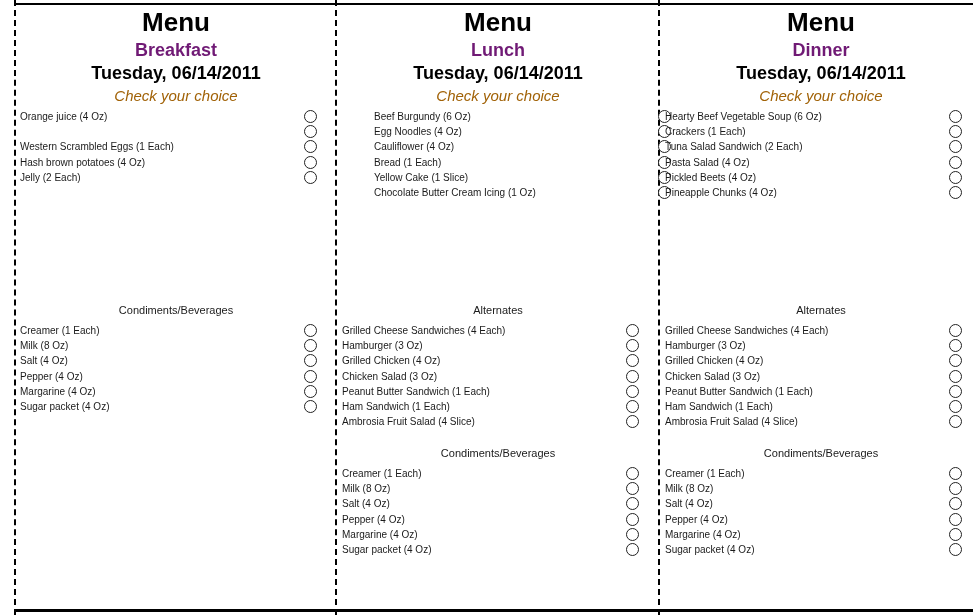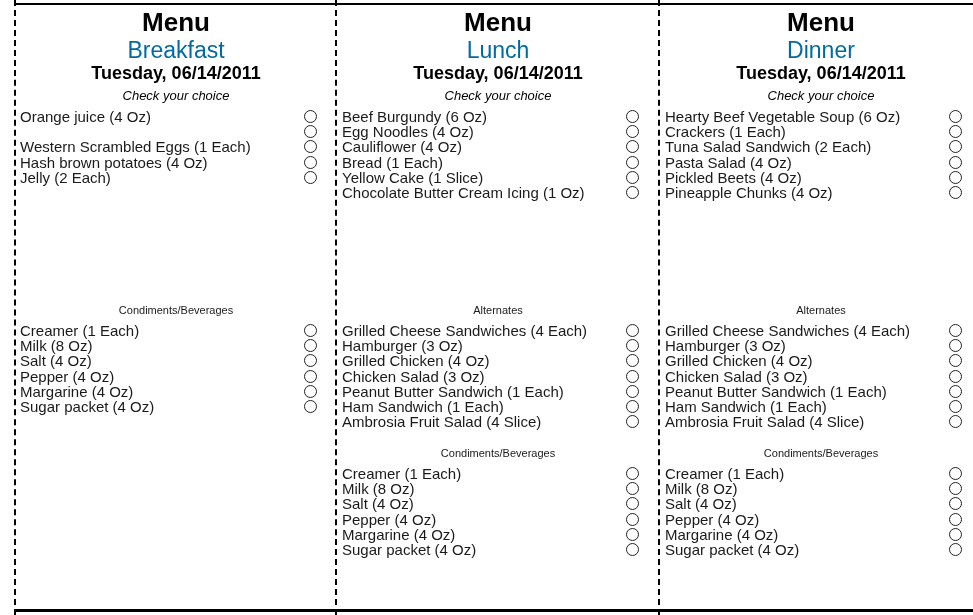--- a/index.html
+++ b/index.html
@@ -59,53 +59,53 @@
       top: 2px;
       font-size: 26px;
       font-weight: bold;
       line-height: 30px;
       color: #000;
     }
     .title-meal {
       position: absolute;
       left: 0; right: 0;
       top: 34px;
-      font-size: 23px;
-      font-weight: normal;
+      font-size: 18px;
+      font-weight: bold;
       line-height: 22px;
-      color: #0369a1;
+      color: #701a75;
     }
     .title-date {
       position: absolute;
       left: 0; right: 0;
       top: 57px;
       font-size: 18px;
       font-weight: bold;
       line-height: 22px;
       color: #000;
     }
     .check-label {
       position: absolute;
       left: 0; right: 0;
       top: 83px;
-      font-size: 13px;
+      font-size: 15px;
       font-style: italic;
       line-height: 16px;
-      color: #000000;
+      color: #a16207;
     }
     .list {
       position: absolute;
       left: 5px;
       right: 0;
     }
     .row {
       position: relative;
       height: 15.2px;
       line-height: 15.2px;
-      font-size: 15px;
+      font-size: 10px;
       white-space: nowrap;
       color: #1a1a1a;
     }
     .row .label {
       position: absolute;
       left: 0;
       top: 0;
     }
     .row .radio {
       position: absolute;
@@ -195,21 +195,21 @@
       </div>
   </div>
 
   <div class="col col-1" id="col1">
     <div class="header">
       <div class="title-menu">Menu</div>
       <div class="title-meal">Lunch</div>
       <div class="title-date">Tuesday, 06/14/2011</div>
       <div class="check-label">Check your choice</div>
     </div>
-    <div class="list" style="top:104px;">
+    <div class="list" style="top:104px;margin-left:32px;">
         <div class="row">
           <span class="label">Beef Burgundy (6 Oz)</span>
           <span class="radio"></span>
         </div>
         <div class="row">
           <span class="label">Egg Noodles (4 Oz)</span>
           <span class="radio"></span>
         </div>
         <div class="row">
           <span class="label">Cauliflower (4 Oz)</span>

